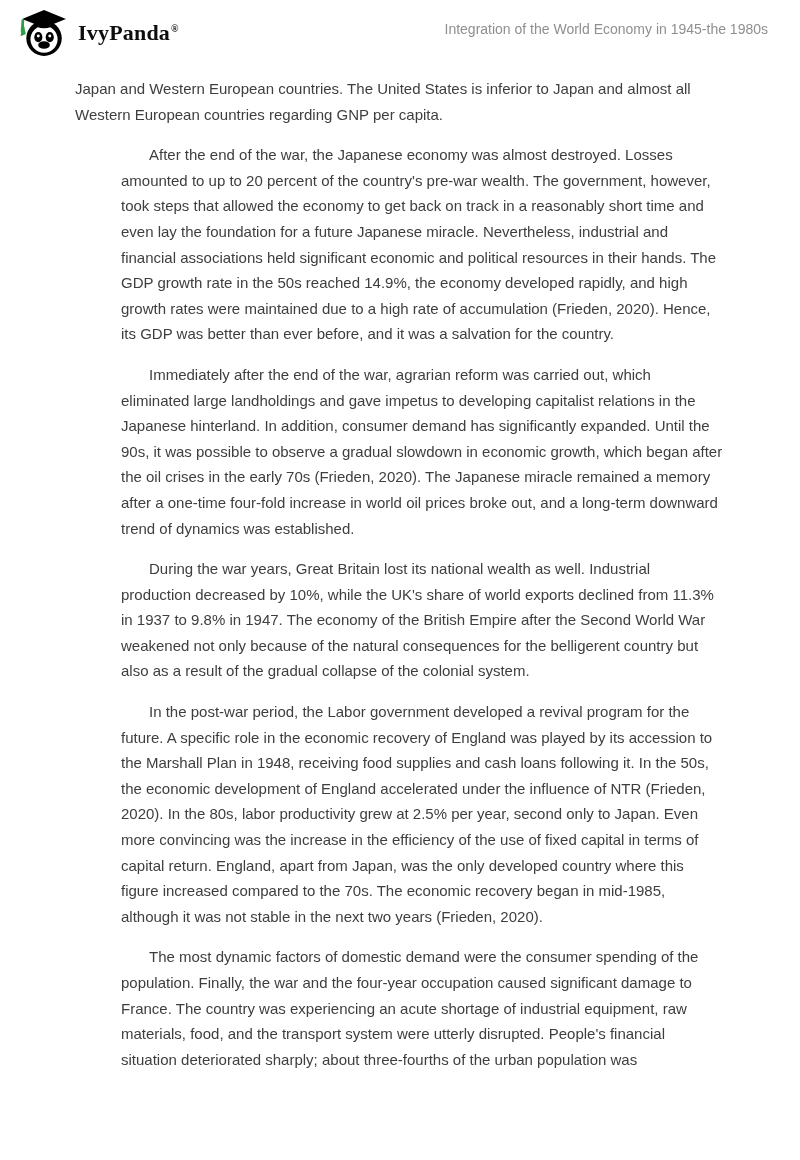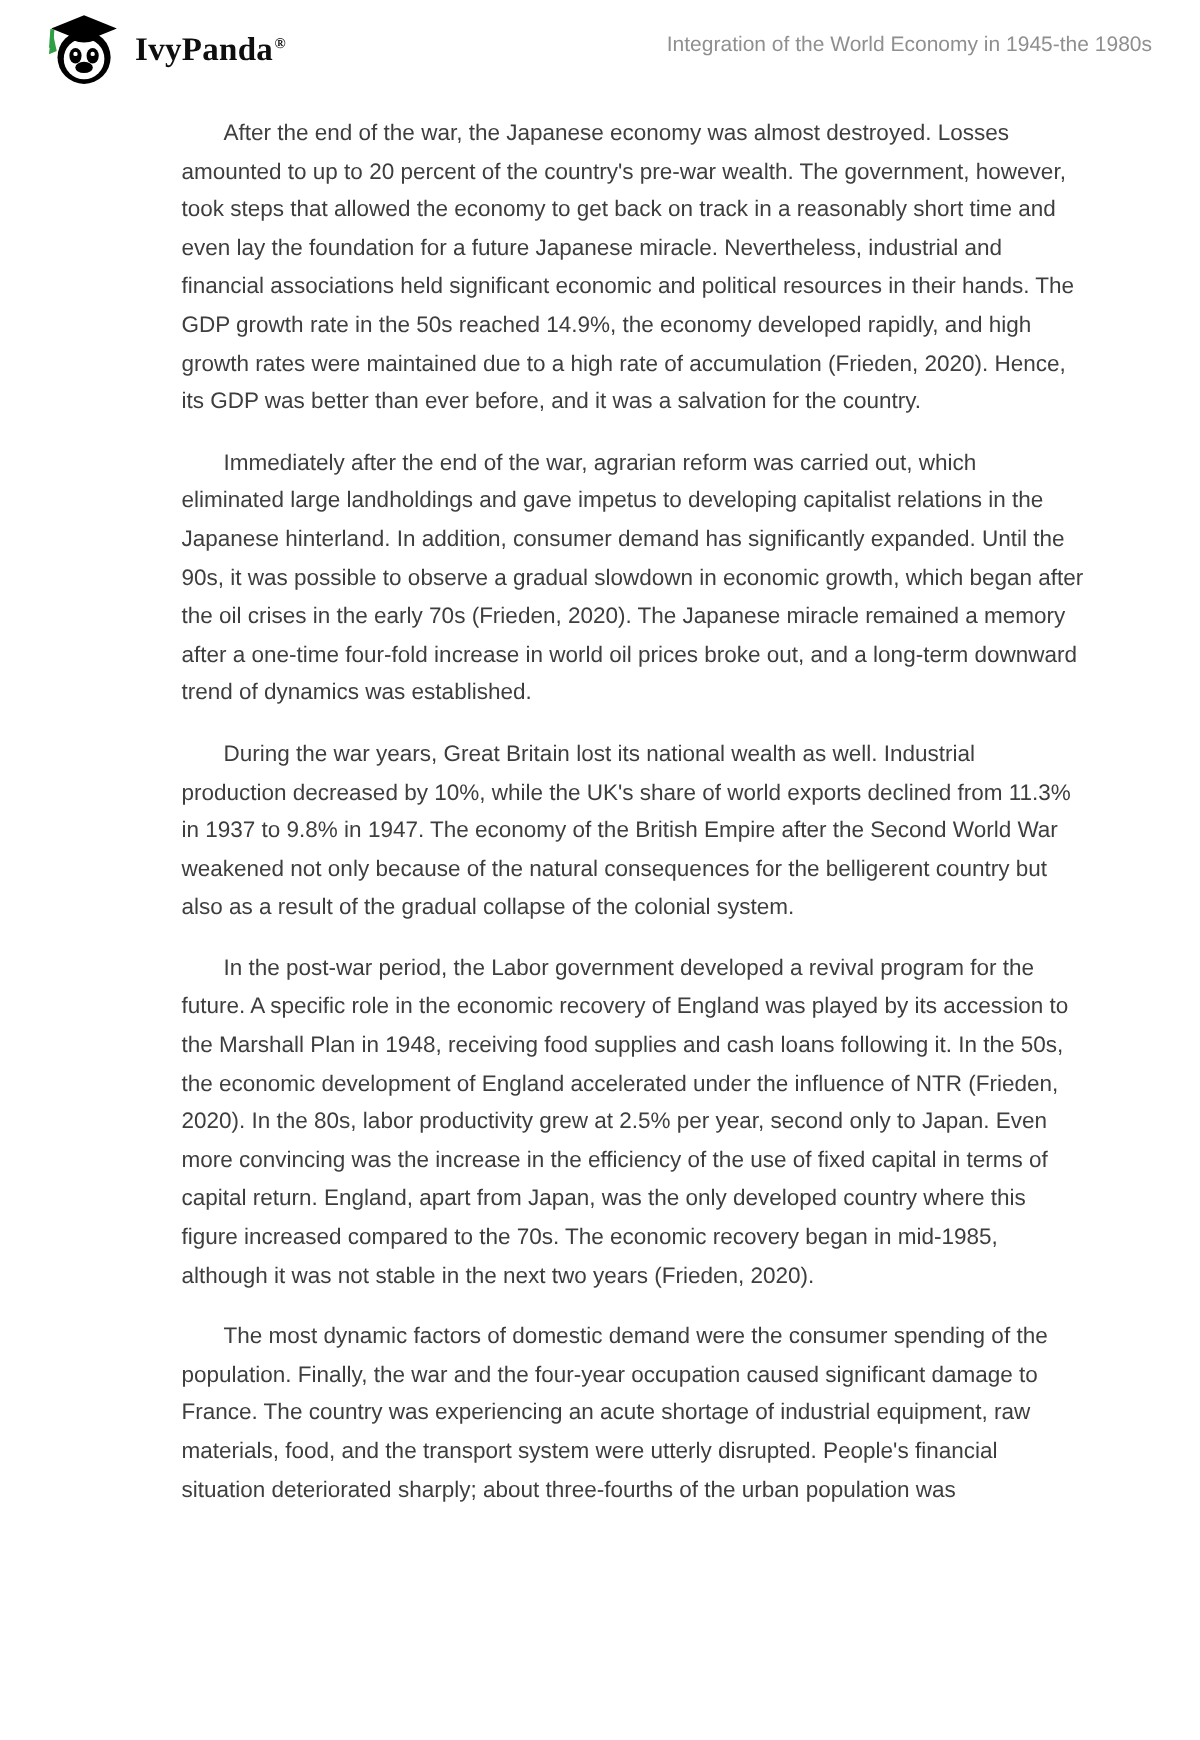--- a/index.html
+++ b/index.html
@@ -10,21 +10,21 @@
     position: relative;
     font-family: "Liberation Sans", sans-serif;
     color: #3e3e3e;
     overflow: hidden;
   }
 
   
   .header {
     position: relative;
     height: 64px;
-    padding: 8px 32px 0 30px;
+    padding: 8px 32px 0 18px;
   }
   .brand {
     display: inline-flex;
     align-items: center;
     gap: 10px;
     text-decoration: none;
     cursor: pointer;
   }
   .logo-icon { display: inline-block; width: 50px; height: 50px; }
   .logo-icon svg { display: block; }
@@ -104,20 +104,21 @@
           <path d="M25 2 L46 10.5 L25 19 L4 10.5 Z" fill="#000000"></path>
           <path d="M18 14 L18 18 Q25 21 32 18 L32 14 Z" fill="#000000"></path>
         </svg>
       </span>
       <span class="brand-text"><span>IvyPanda</span><sup>®</sup></span>
     </a>
     <div class="page-title">Integration of the World Economy in 1945-the 1980s</div>
   </header>
 
   <main class="content">
+    <p class="para">Japan and Western European countries. The United States is inferior to Japan and almost all Western European countries regarding GNP per capita.</p>
     <p class="para indent">After the end of the war, the Japanese economy was almost destroyed. Losses amounted to up to 20 percent of the country's pre-war wealth. The government, however, took steps that allowed the economy to get back on track in a reasonably short time and even lay the foundation for a future Japanese miracle. Nevertheless, industrial and financial associations held significant economic and political resources in their hands. The GDP growth rate in the 50s reached 14.9%, the economy developed rapidly, and high growth rates were maintained due to a high rate of accumulation (Frieden, 2020). Hence, its GDP was better than ever before, and it was a salvation for the country.</p>
     <p class="para indent">Immediately after the end of the war, agrarian reform was carried out, which eliminated large landholdings and gave impetus to developing capitalist relations in the Japanese hinterland. In addition, consumer demand has significantly expanded. Until the 90s, it was possible to observe a gradual slowdown in economic growth, which began after the oil crises in the early 70s (Frieden, 2020). The Japanese miracle remained a memory after a one-time four-fold increase in world oil prices broke out, and a long-term downward trend of dynamics was established.</p>
     <p class="para indent">During the war years, Great Britain lost its national wealth as well. Industrial production decreased by 10%, while the UK's share of world exports declined from 11.3% in 1937 to 9.8% in 1947. The economy of the British Empire after the Second World War weakened not only because of the natural consequences for the belligerent country but also as a result of the gradual collapse of the colonial system.</p>
     <p class="para indent">In the post-war period, the Labor government developed a revival program for the future. A specific role in the economic recovery of England was played by its accession to the Marshall Plan in 1948, receiving food supplies and cash loans following it. In the 50s, the economic development of England accelerated under the influence of NTR (Frieden, 2020). In the 80s, labor productivity grew at 2.5% per year, second only to Japan. Even more convincing was the increase in the efficiency of the use of fixed capital in terms of capital return. England, apart from Japan, was the only developed country where this figure increased compared to the 70s. The economic recovery began in mid-1985, although it was not stable in the next two years (Frieden, 2020).</p>
     <p class="para indent">The most dynamic factors of domestic demand were the consumer spending of the population. Finally, the war and the four-year occupation caused significant damage to France. The country was experiencing an acute shortage of industrial equipment, raw materials, food, and the transport system were utterly disrupted. People's financial situation deteriorated sharply; about three-fourths of the urban population was</p>
   </main>
 
 
 </div>
 

